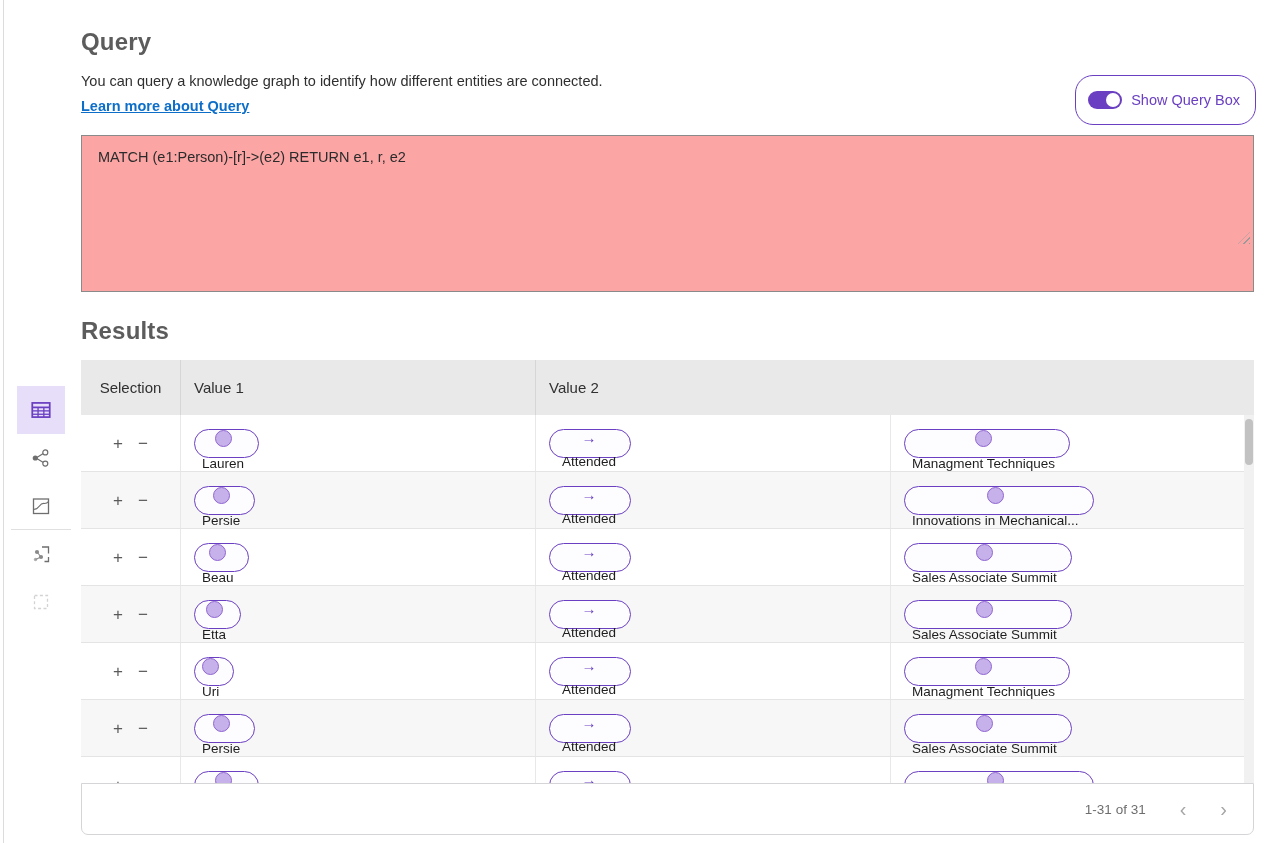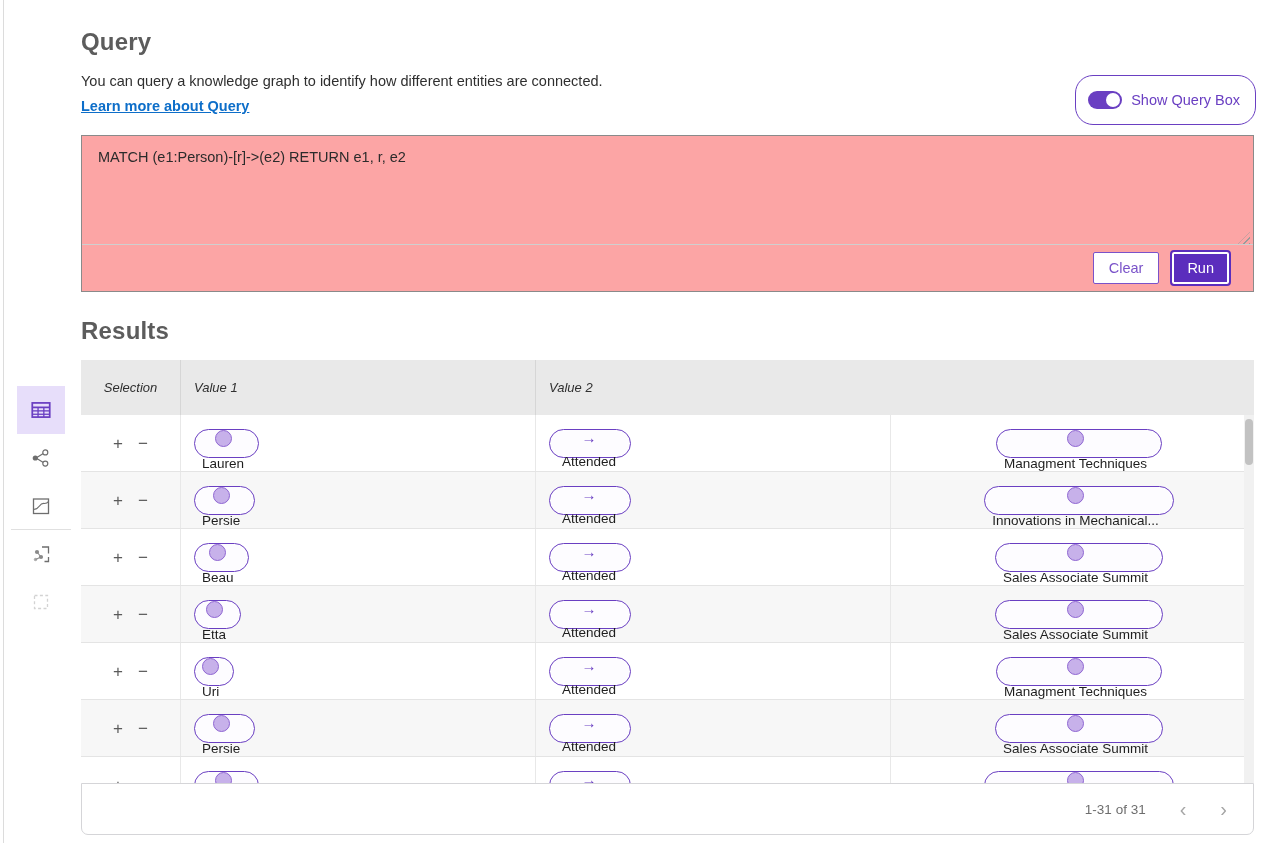--- a/index.html
+++ b/index.html
@@ -28,28 +28,28 @@
     display:flex; align-items:center; justify-content:flex-end; gap:13px; padding-right:21px; }
   .btn { font-family:"Liberation Sans", sans-serif; font-size:14.5px; cursor:pointer; border-radius:2px; }
   .btn-clear { height:32px; padding:0 15px; background:#fff; border:1px solid #7a52c9; color:#7a52c9; }
   .btn-run { height:32px; padding:0 13px; background:#5b2dbd; color:#fff; border:2px solid #fff; outline:2px solid #5b2dbd; margin-right:3px; }
 
   
   .results-title { position:absolute; left:81px; top:317px; font-size:24px; font-weight:bold; color:#5c5c5c; letter-spacing:.2px; }
 
   .results-table { position:absolute; left:81px; top:360px; width:1173px; height:423px; overflow:hidden; background:#fff; }
   .thead { display:grid; grid-template-columns:100px 355px 355px 1fr; height:55px; background:#e9e9e9; }
-  .th { display:flex; align-items:center; padding-left:13px; font-size:13px; color:#303030; border-right:1px solid #d6d6d6;font-style:italic; }
+  .th { display:flex; align-items:center; padding-left:13px; font-size:15px; color:#303030; border-right:1px solid #d6d6d6; }
   .th:last-child { border-right:none; }
   .th.center { justify-content:center; padding-left:0; }
 
   .trow { display:grid; grid-template-columns:100px 355px 355px 1fr; height:57px; background:#fff; border-bottom:1px solid #e4e4e4; }
   .trow:nth-child(even) { background:#f7f7f7; }
   .cell { display:flex; align-items:center; padding-left:13px; border-right:1px solid #e8e8e8; }
-  .cell:last-child { border-right:none;justify-content:center; }
+  .cell:last-child { border-right:none; }
   .sel-cell { justify-content:center; gap:15px; padding-left:0; }
   .selbtn { background:none; border:none; color:#5a5a5a; font-size:17px; line-height:1; cursor:pointer; font-family:"Liberation Sans", sans-serif; }
 
   .pill { display:inline-flex; align-items:center; height:29px; border:1px solid #6a3fc2; border-radius:15px;
     background:#fdfcff; gap:9px; padding:0 14px 0 7px; font-size:13.5px; color:#1e1e1e; cursor:pointer; white-space:nowrap;flex-direction:column; }
   .pill.rel { padding-left:12px; }
   .dot { width:17px; height:17px; border-radius:50%; background:#c7b1ea; border:1px solid #8f66d2; flex:none; }
   .arrow { color:#6a3fc2; font-size:15px; line-height:1; }
 
   .vscroll { position:absolute; right:0; top:55px; bottom:0; width:10px; background:#f1f1f1; }
@@ -79,24 +79,20 @@
 <button class="toggle-pill">
   <span class="switch">
       <span class="knob"></span>
     </span>
   <span>Show Query Box</span>
 </button>
 
 <div class="query-panel">
   <textarea class="query-textarea" spellcheck="false" style="">MATCH (e1:Person)-[r]-&gt;(e2) RETURN e1, r, e2</textarea>
   <div class="resize-handle"></div>
-  <div class="panel-footer">
-    <button class="btn btn-clear">Clear</button>
-    <button class="btn btn-run">Run</button>
-  </div>
 </div>
 
 <div class="results-title">Results</div>
 
 <div class="results-table">
   <div class="thead">
     <div class="th center">Selection</div>
     <div class="th">Value 1</div>
     <div class="th">Value 2</div>
   </div>

